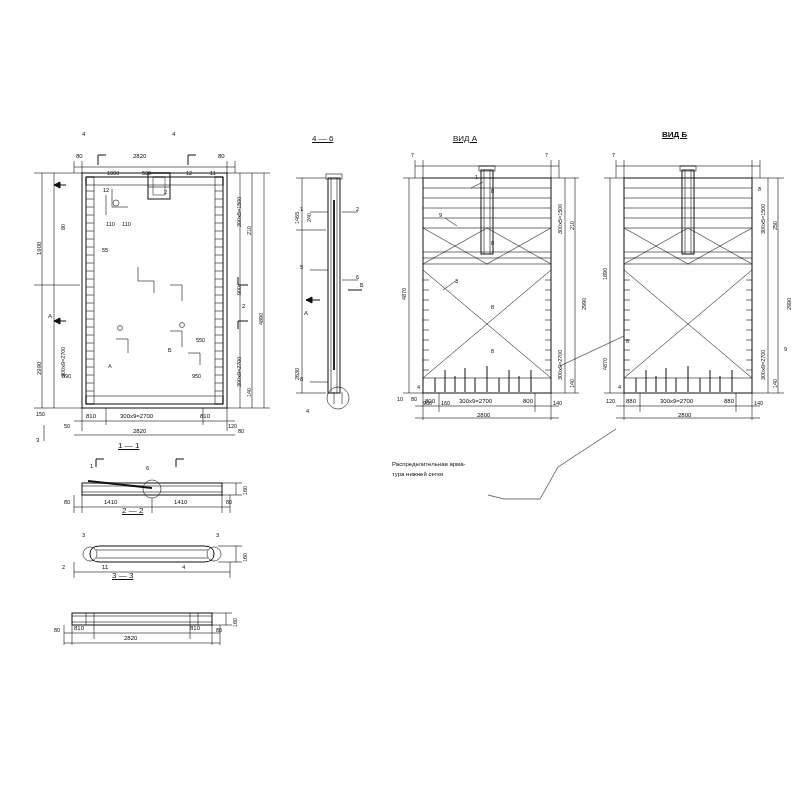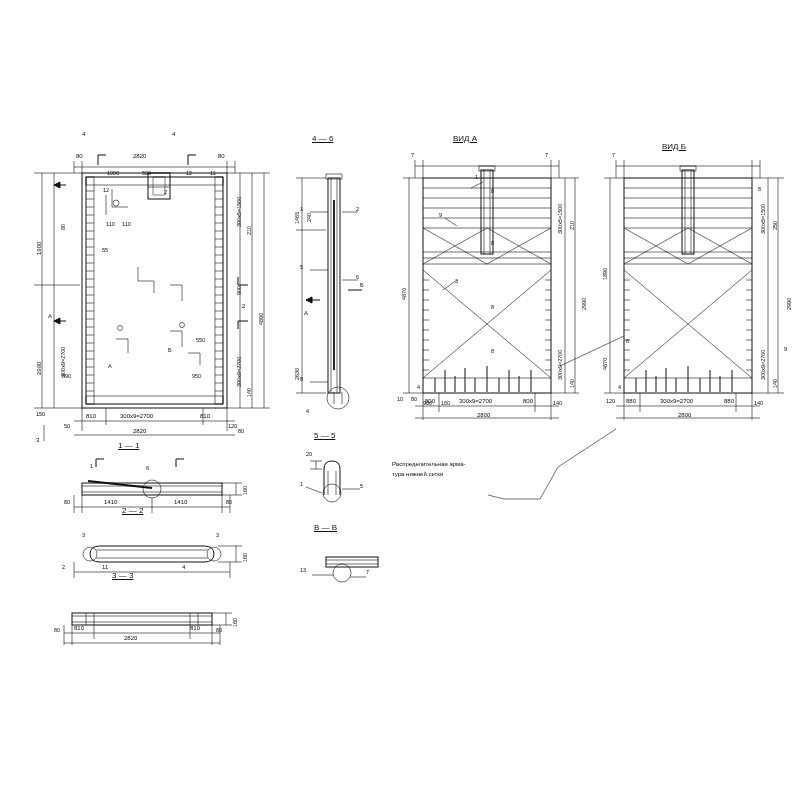--- a/index.html
+++ b/index.html
@@ -502,21 +502,21 @@
         <line x1="24" y1="263" x2="24" y2="290"></line>
         <line x1="40" y1="263" x2="40" y2="282"></line>
         <line x1="136" y1="263" x2="136" y2="282"></line>
         <line x1="152" y1="263" x2="152" y2="290"></line>
         <line x1="16" y1="276" x2="160" y2="276"></line>
         <line x1="16" y1="288" x2="160" y2="288"></line>
       </g>
 
       <line class="ln thin" x1="24" y1="206" x2="-40" y2="236"></line>
     </svg>
-    <span class="lbl t8 ul" style="left:62px; top:12px;">ВИД Б</span>
+    <span class="lbl t8 ul" style="left:62px; top:0;font-weight:bold;">ВИД Б</span>
     <span class="lbl t5" style="left:12px; top:22px;">7</span>
     <span class="lbl t5" style="left:158px; top:56px;">8</span>
     <span class="lbl t5 vert" style="left:160px; top:104px;">300x5=1500</span>
     <span class="lbl t5 vert" style="left:172px; top:100px;">250</span>
     <span class="lbl t5 vert" style="left:160px; top:250px;">300x9=2700</span>
     <span class="lbl t5 vert" style="left:172px; top:258px;">140</span>
     <span class="lbl t5 vert" style="left:186px; top:180px;">2990</span>
     <span class="lbl t5 vert" style="left:2px; top:150px;">1890</span>
     <span class="lbl t5 vert" style="left:2px; top:240px;">4870</span>
     <span class="lbl t5" style="left:184px; top:216px;">9</span>
@@ -619,55 +619,21 @@
     </svg>
     <span class="lbl t8 ul" style="left:62px; top:-14px;">3 — 3</span>
     <span class="lbl t5" style="left:4px; top:42px;">80</span>
     <span class="lbl t6" style="left:24px; top:40px;">810</span>
     <span class="lbl t6" style="left:74px; top:50px;">2820</span>
     <span class="lbl t6" style="left:140px; top:40px;">810</span>
     <span class="lbl t5" style="left:166px; top:42px;">80</span>
     <span class="lbl t5 vert" style="left:182px; top:42px;">160</span>
   </div>
 
-  <div class="view" style="left:300px; top:445px;">
-    <svg width="100" height="70" viewBox="0 0 100 70">
-      <path class="ln med" d="M24 50 L24 24 Q24 16 32 16 Q40 16 40 24 L40 50"></path>
-      <line class="ln thin" x1="28" y1="50" x2="28" y2="26"></line>
-      <line class="ln thin" x1="36" y1="50" x2="36" y2="26"></line>
-      <circle class="ln thin" cx="32" cy="48" r="9"></circle>
-      <g class="ln thin">
-        <line x1="10" y1="16" x2="22" y2="16"></line>
-        <line x1="10" y1="24" x2="22" y2="24"></line>
-        <line x1="16" y1="16" x2="16" y2="24"></line>
-        <line x1="42" y1="44" x2="60" y2="44"></line>
-        <line x1="6" y1="42" x2="22" y2="48"></line>
-      </g>
-    </svg>
-    <span class="lbl t8 ul" style="left:14px; top:-14px;">5 — 5</span>
-    <span class="lbl t5" style="left:6px; top:6px;">20</span>
-    <span class="lbl t5" style="left:0px; top:36px;">1</span>
-    <span class="lbl t5" style="left:60px; top:38px;">5</span>
-  </div>
-
-  <div class="view" style="left:300px; top:535px;">
-    <svg width="110" height="60" viewBox="0 0 110 60">
-      <rect class="ln med" x="26" y="22" width="52" height="10"></rect>
-      <line class="ln thin" x1="26" y1="25" x2="78" y2="25"></line>
-      <line class="ln thin" x1="26" y1="29" x2="78" y2="29"></line>
-      <circle class="ln thin" cx="42" cy="38" r="9"></circle>
-      <g class="ln thin">
-        <line x1="12" y1="40" x2="33" y2="40"></line>
-        <line x1="50" y1="42" x2="66" y2="42"></line>
-      </g>
-    </svg>
-    <span class="lbl t8 ul" style="left:14px; top:-12px;">В — В</span>
-    <span class="lbl t5" style="left:0px; top:32px;">13</span>
-    <span class="lbl t5" style="left:66px; top:34px;">7</span>
-  </div>
+
 
   <div class="view" style="left:380px; top:455px;">
     <svg width="260" height="60" viewBox="0 0 260 60">
       <g class="ln thin">
         <line x1="160" y1="44" x2="178" y2="12"></line>
         <line x1="178" y1="12" x2="236" y2="-26"></line>
         <line x1="124" y1="44" x2="160" y2="44"></line>
         <line x1="108" y1="40" x2="124" y2="44"></line>
       </g>
     </svg>

